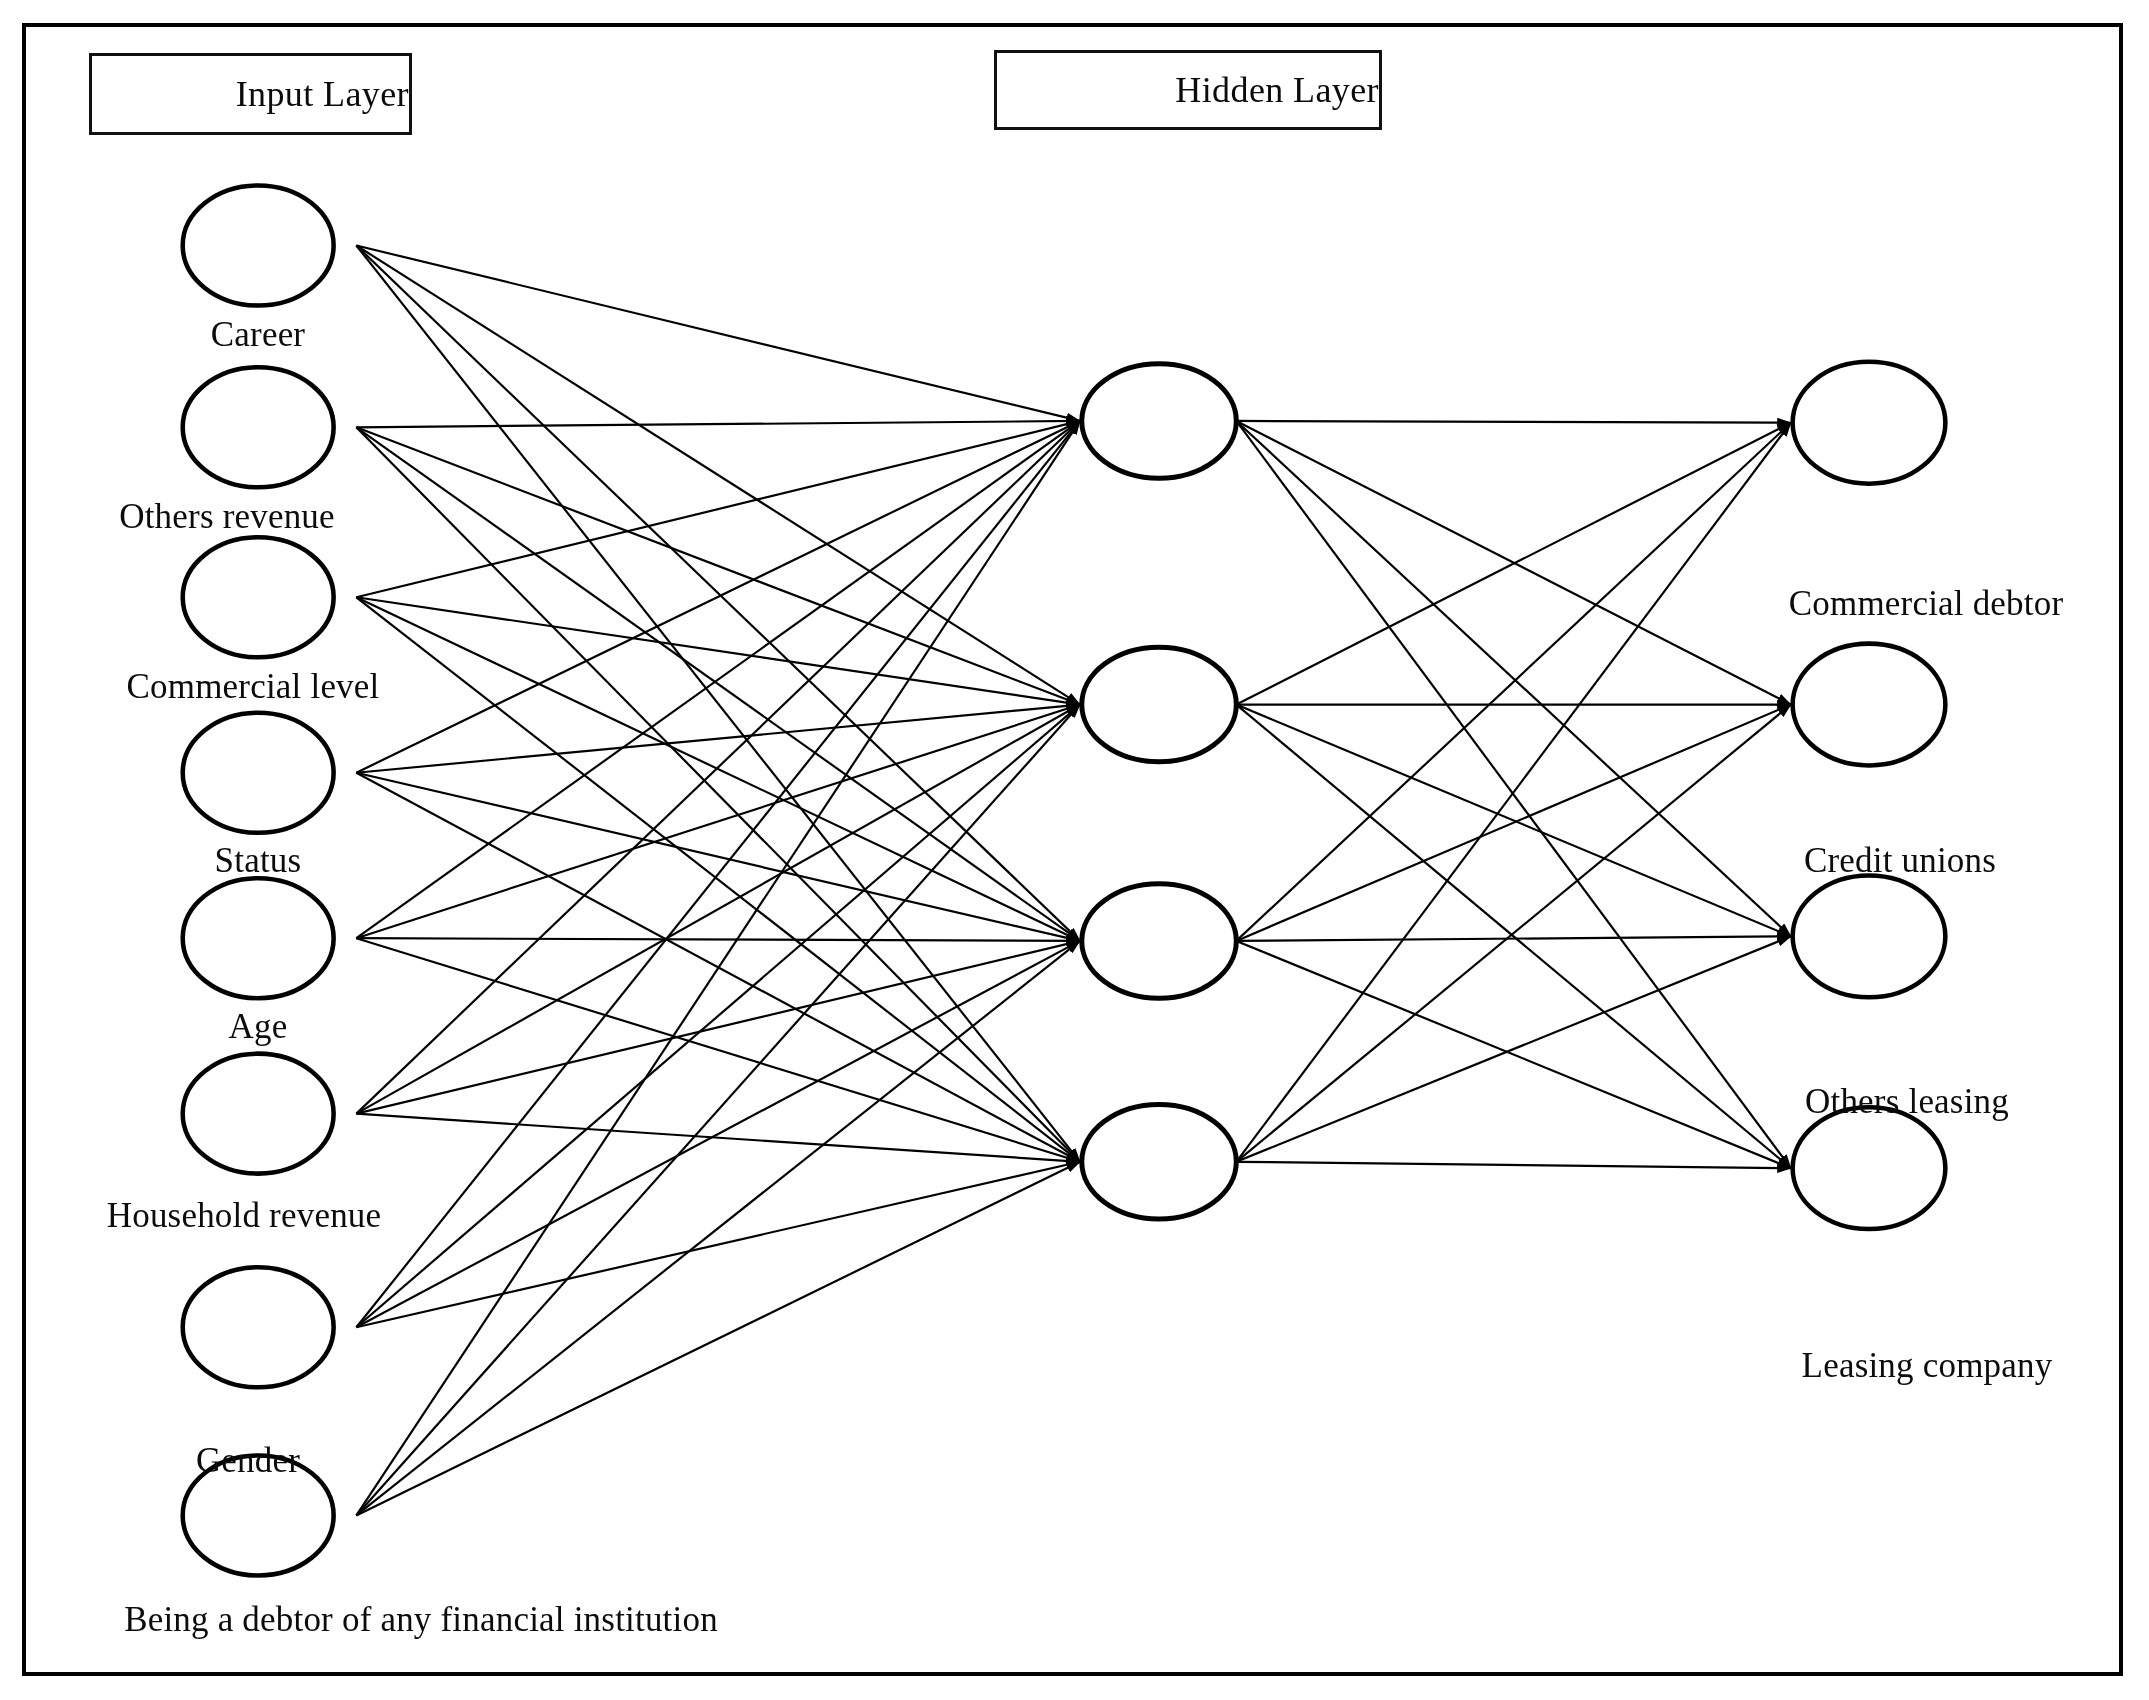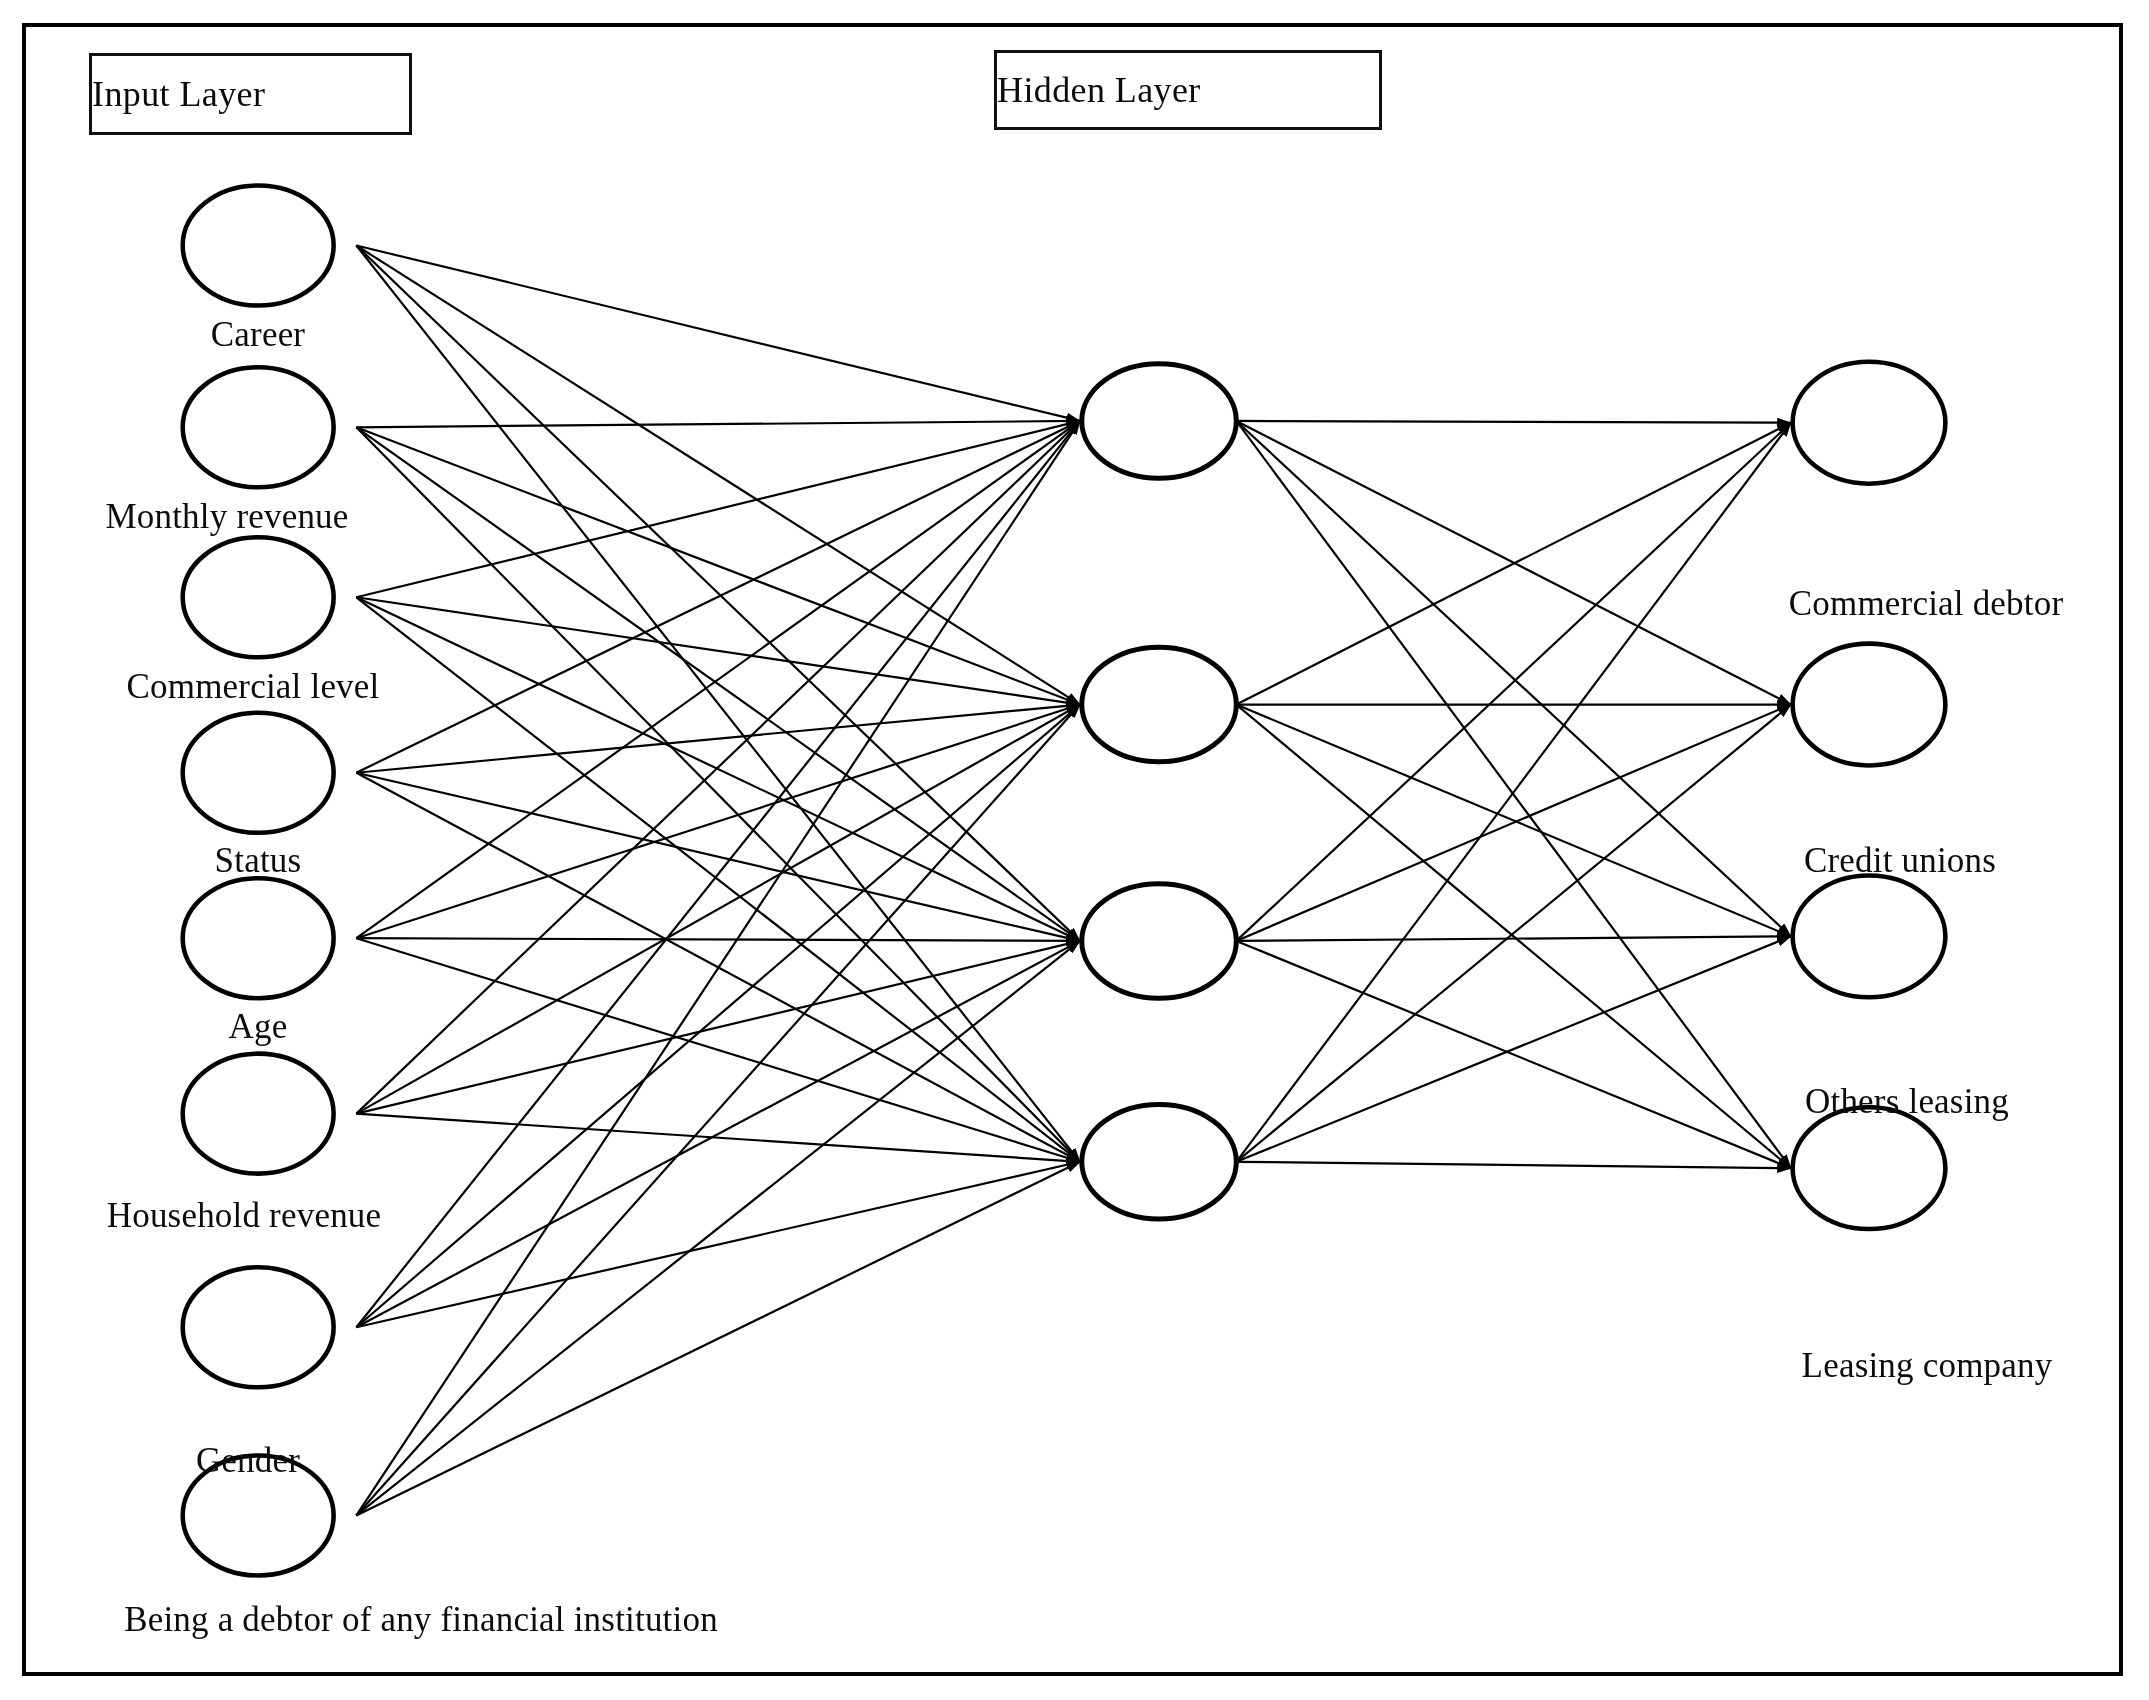--- a/index.html
+++ b/index.html
@@ -35,21 +35,21 @@
     width: 2149px;
     height: 1700px;
   }
   .layer-title-box {
     position: absolute;
     border: 3.6px solid #111111;
     background: #ffffff;
     box-sizing: border-box;
     display: flex;
     align-items: center;
-    justify-content: flex-start;
+    justify-content: flex-end;
     font-size: 36px;
     color: #0b0b0b;
     letter-spacing: 0.4px;
     white-space: nowrap;
   }
   #title-input  { left: 89px;  top: 53px;  width: 323px; height: 82px; }
   #title-hidden { left: 994px; top: 50px; width: 388px; height: 80px; }
   #title-output { left: 1719px; top: 50px; width: 329px; height: 80px; }
 
   .node-label {
@@ -152,21 +152,21 @@
 
   <div class="layer-title-box" id="title-input">
     <span>Input Layer</span>
   </div>
   <div class="layer-title-box" id="title-hidden">
     <span>Hidden Layer</span>
   </div>
 
   <div id="labels-layer">
       <div class="node-label" style="left: 258px; top: 315px;">Career</div>
-      <div class="node-label" style="left: 227px; top: 497px;">Monthly revenue</div>
+      <div class="node-label" style="left: 227px; top: 497px;">Others revenue</div>
       <div class="node-label" style="left: 253px; top: 667px;">Commercial level</div>
       <div class="node-label" style="left: 258px; top: 841px;">Status</div>
       <div class="node-label" style="left: 258px; top: 1007px;">Age</div>
       <div class="node-label" style="left: 244px; top: 1196px;">Household revenue</div>
       <div class="node-label" style="left: 248px; top: 1403px; margin-top: 38px;">Gender</div>
       <div class="node-label" style="left: 421px; top: 1600px;">Being a debtor of any financial institution</div>
       <div class="node-label" style="left: 1926px; top: 584px;">Commercial debtor</div>
       <div class="node-label" style="left: 1900px; top: 841px;">Credit unions</div>
       <div class="node-label" style="left: 1907px; top: 1082px;">Others leasing</div>
       <div class="node-label" style="left: 1927px; top: 1346px;">Leasing company</div>

